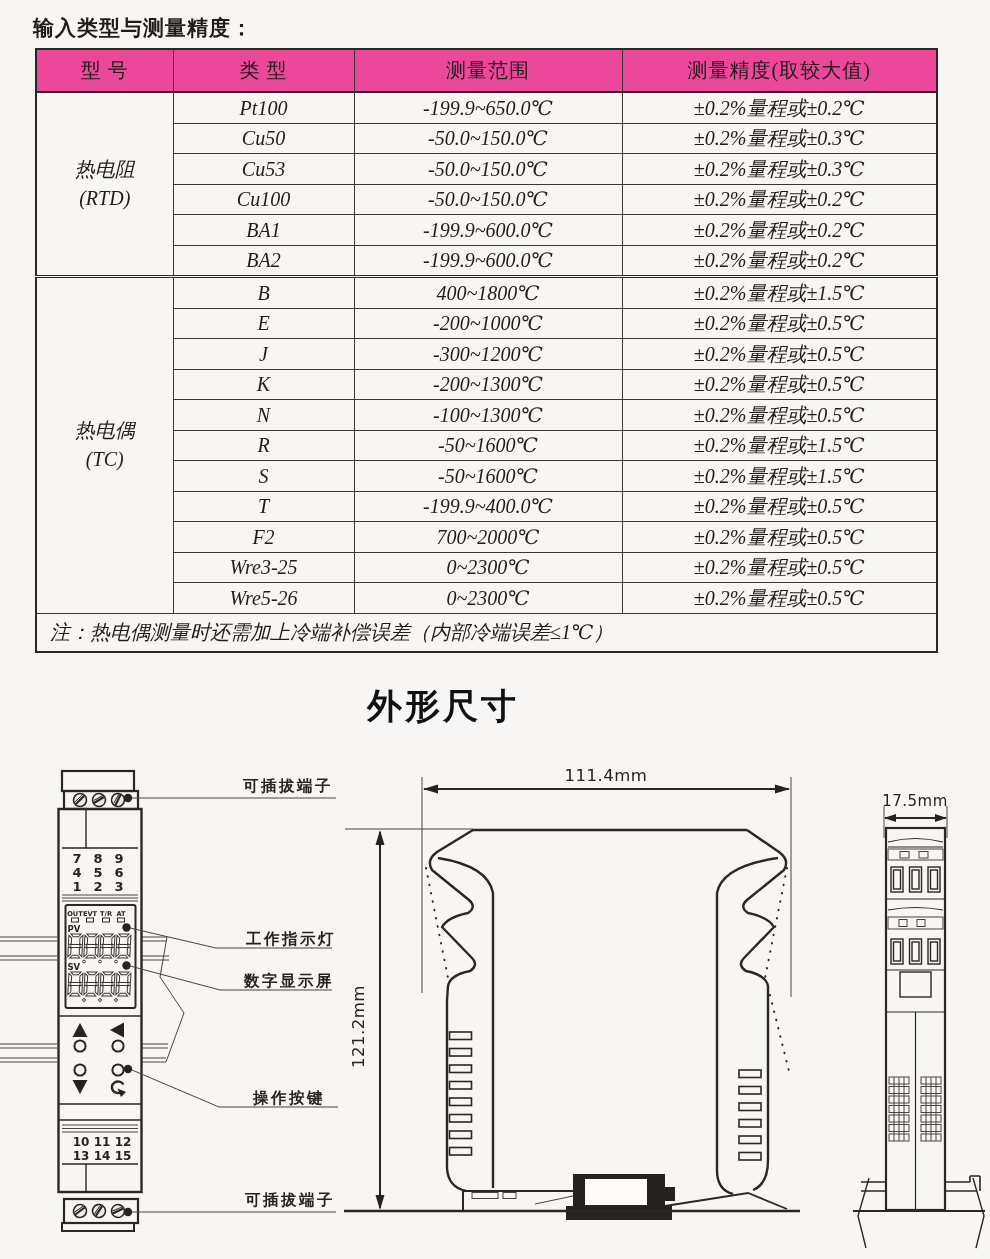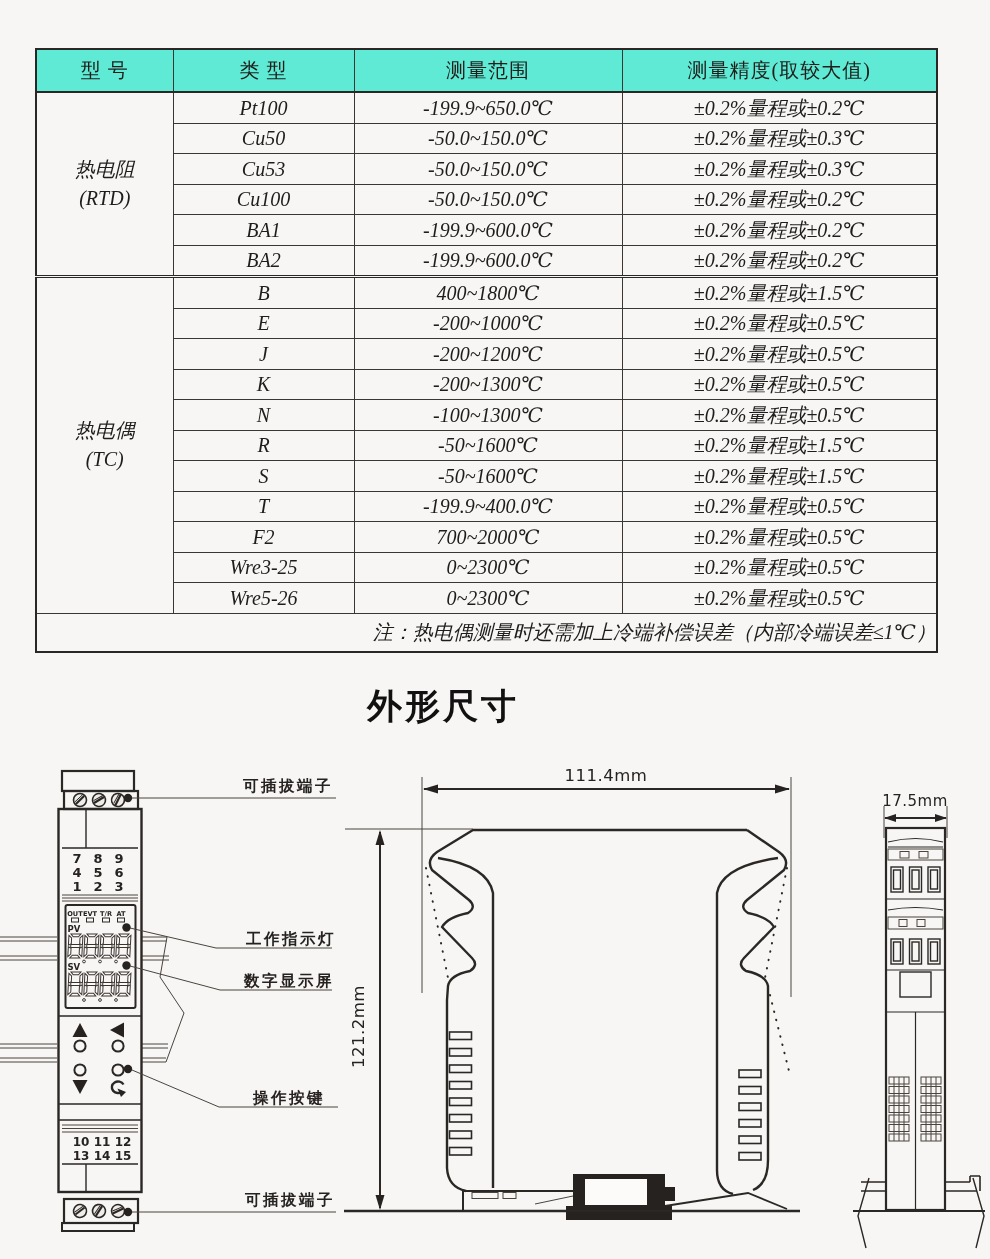--- a/index.html
+++ b/index.html
@@ -5,47 +5,48 @@
   html,body{margin:0;padding:0;}
   #app{position:relative;width:990px;height:1259px;background:#f7f6f4;overflow:hidden;
        font-family:"Liberation Serif","DejaVu Serif",serif;color:#1f1c1a;}
   .sec1-title{position:absolute;left:33px;top:14px;font-size:21px;font-weight:bold;letter-spacing:1px;}
   table.spec{position:absolute;left:35px;top:48px;width:901px;border-collapse:collapse;table-layout:fixed;
        border:2px solid #2b2724;font-size:20px;}
   table.spec col.c1{width:137px}
   table.spec col.c2{width:181px}
   table.spec col.c3{width:268px}
   table.spec col.c4{width:315px}
-  table.spec th{height:39px;background:#5eead4;border:1px solid #3a3632;font-weight:normal;
+  table.spec th{height:39px;background:#ec4899;border:1px solid #3a3632;font-weight:normal;
        font-size:20px;letter-spacing:1px;border-bottom:2px solid #2b2724;margin-left:9px;}
   table.spec td{height:29.5px;border:1px solid #3a3632;text-align:center;padding:0;line-height:1.1;
        white-space:nowrap;font-style:italic;}
   table.spec td.model{font-size:20px;line-height:1.45;margin-left:32px;}
   tr.tc-first td{border-top:3px double #2b2724;}
-  table.spec tfoot td{height:37px;text-align:right;padding-left:13px;font-size:20px;border-top:1.5px solid #2b2724;}
+  table.spec tfoot td{height:37px;text-align:left;padding-left:13px;font-size:20px;border-top:1.5px solid #2b2724;}
   .sec2-title{position:absolute;left:349px;top:683px;font-size:35px;font-weight:bold;letter-spacing:3px;
        font-family:"DejaVu Sans","Liberation Sans",sans-serif;color:#111;margin-left:18px;}
   svg#drw{position:absolute;left:0;top:739px;}
   svg text{font-family:"DejaVu Sans","Liberation Sans",sans-serif;fill:#262220;}
   .callout{font-size:15.5px;font-weight:600;letter-spacing:2.5px;}
   .dimtxt{font-size:16.5px;letter-spacing:0.5px;}
   .tnum{font-size:13px;font-weight:600;}
   .tnum2{font-size:12px;font-weight:600;}
   .led{font-size:6.6px;font-weight:700;}
   .pvsv{font-size:8.5px;font-weight:700;}
   .seg{fill:#fcfbfa;stroke:#3a332e;stroke-width:1;}
   .ln{stroke:#2b2724;fill:none;}
   .thin{stroke:#4a443f;stroke-width:1;fill:none;}
   .blk{fill:#262220;stroke:none;}
 </style>
 </head>
 <body>
 
 <div id="app">
 
+  <div class="sec1-title">输入类型与测量精度：</div>
 
   <table class="spec">
     <colgroup>
         <col class="c1">
         <col class="c2">
         <col class="c3">
         <col class="c4">
       </colgroup>
     <thead>
       <tr>
@@ -99,21 +100,21 @@
           <td>400~1800℃</td>
           <td>±0.2%量程或±1.5℃</td>
         </tr>
         <tr>
           <td>E</td>
           <td>-200~1000℃</td>
           <td>±0.2%量程或±0.5℃</td>
         </tr>
         <tr>
           <td>J</td>
-          <td>-200~1200℃</td>
+          <td>-300~1200℃</td>
           <td>±0.2%量程或±0.5℃</td>
         </tr>
         <tr>
           <td>K</td>
           <td>-200~1300℃</td>
           <td>±0.2%量程或±0.5℃</td>
         </tr>
         <tr>
           <td>N</td>
           <td>-100~1300℃</td>

